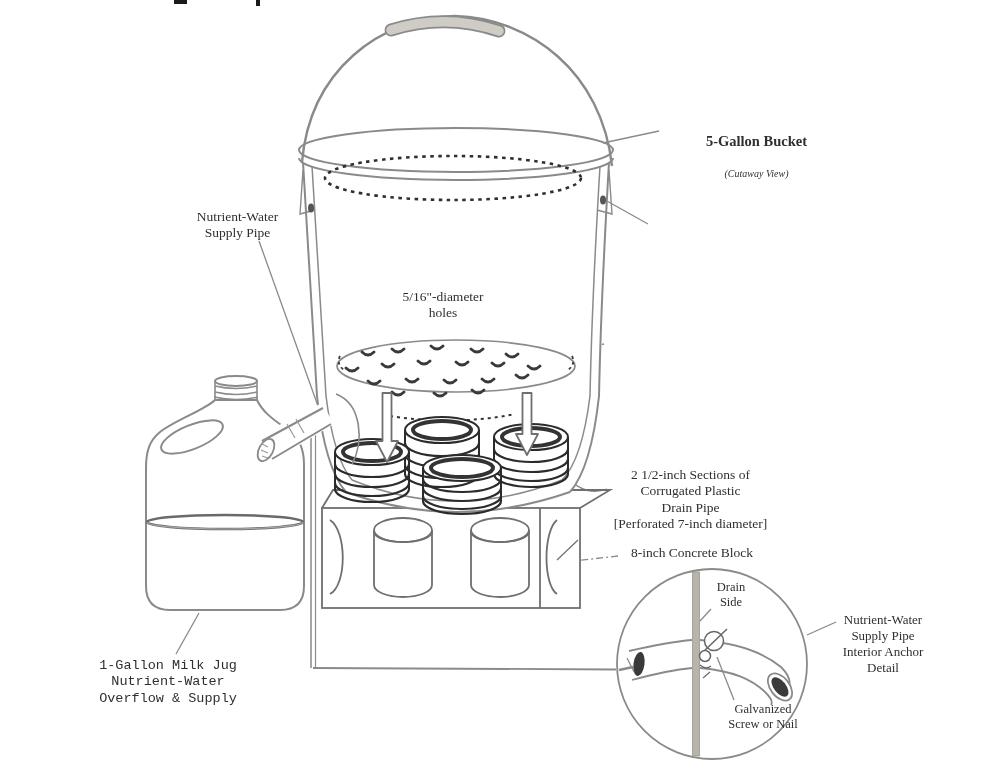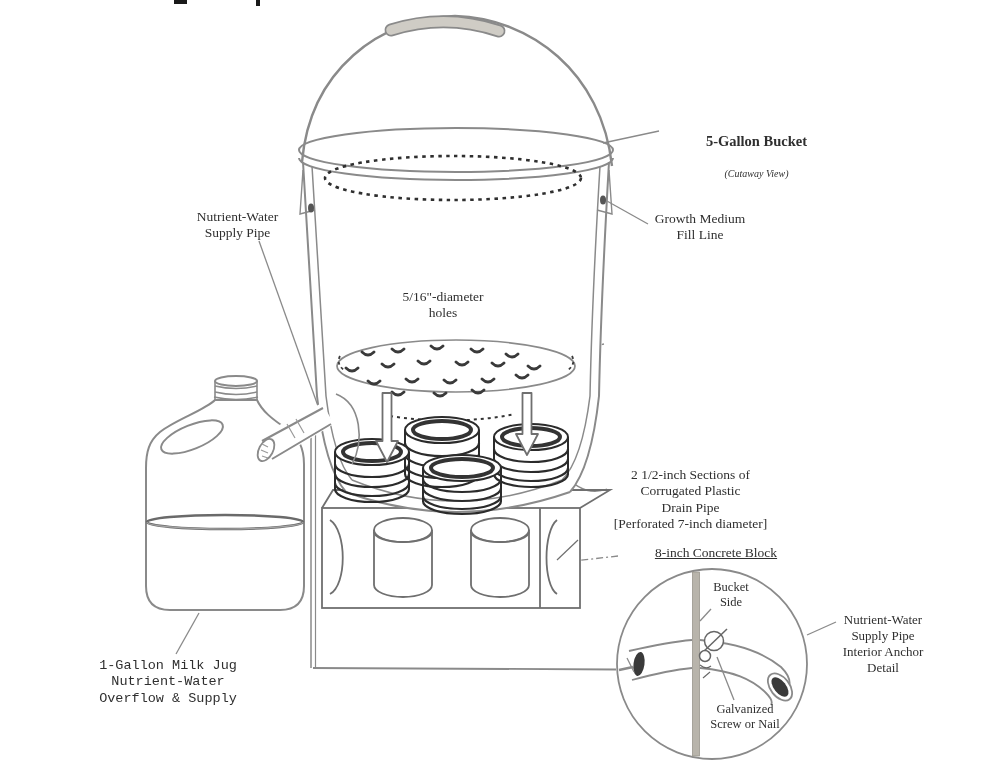--- a/index.html
+++ b/index.html
@@ -184,45 +184,43 @@
       <path d="M836,622 L807,635"></path>
     </g>
   </g>
 </svg>
 
 <div class="lbl" style="left:674px;top:117px;width:165px;">
   <div class="bold">5-Gallon Bucket</div>
   <div class="italic">(Cutaway View)</div>
 </div>
 
-<div class="lbl" style="left:615px;top:211px;width:170px;">Growth Medium
-Fill Line</div>
 
 <div class="lbl" style="left:150px;top:209px;width:175px;">Nutrient-Water
 Supply Pipe</div>
 
 <div class="lbl" style="left:363px;top:289px;width:160px;">5/16"-diameter
 holes</div>
 
 
 <div class="lbl" style="left:578px;top:467px;width:225px;">2 1/2-inch Sections of
 Corrugated Plastic
 Drain Pipe
 [Perforated 7-inch diameter]</div>
 
-<div class="lbl" style="left:616px;top:545px;width:200px;text-decoration:underline;">8-inch Concrete Block</div>
+<div class="lbl" style="left:592px;top:545px;width:200px;">8-inch Concrete Block</div>
 
 <div class="lbl" style="left:78px;top:658px;width:180px;font-family:Liberation Mono, monospace;">1-Gallon Milk Jug
 Nutrient-Water
 Overflow &amp; Supply</div>
 
-<div class="lbl small" style="left:701px;top:580px;width:60px;">Bucket
+<div class="lbl small" style="left:701px;top:580px;width:60px;">Drain
 Side</div>
 
-<div class="lbl small" style="left:682px;top:702px;width:126px;font-family:Liberation Serif, serif;">Galvanized
+<div class="lbl small" style="left:700px;top:702px;width:126px;font-family:Liberation Serif, serif;">Galvanized
 Screw or Nail</div>
 
 <div class="lbl" style="left:824px;top:612px;width:118px;font-size:13px;">Nutrient-Water
 Supply Pipe
 Interior Anchor
 Detail</div>
 
 </div>
 
 </body></html>

